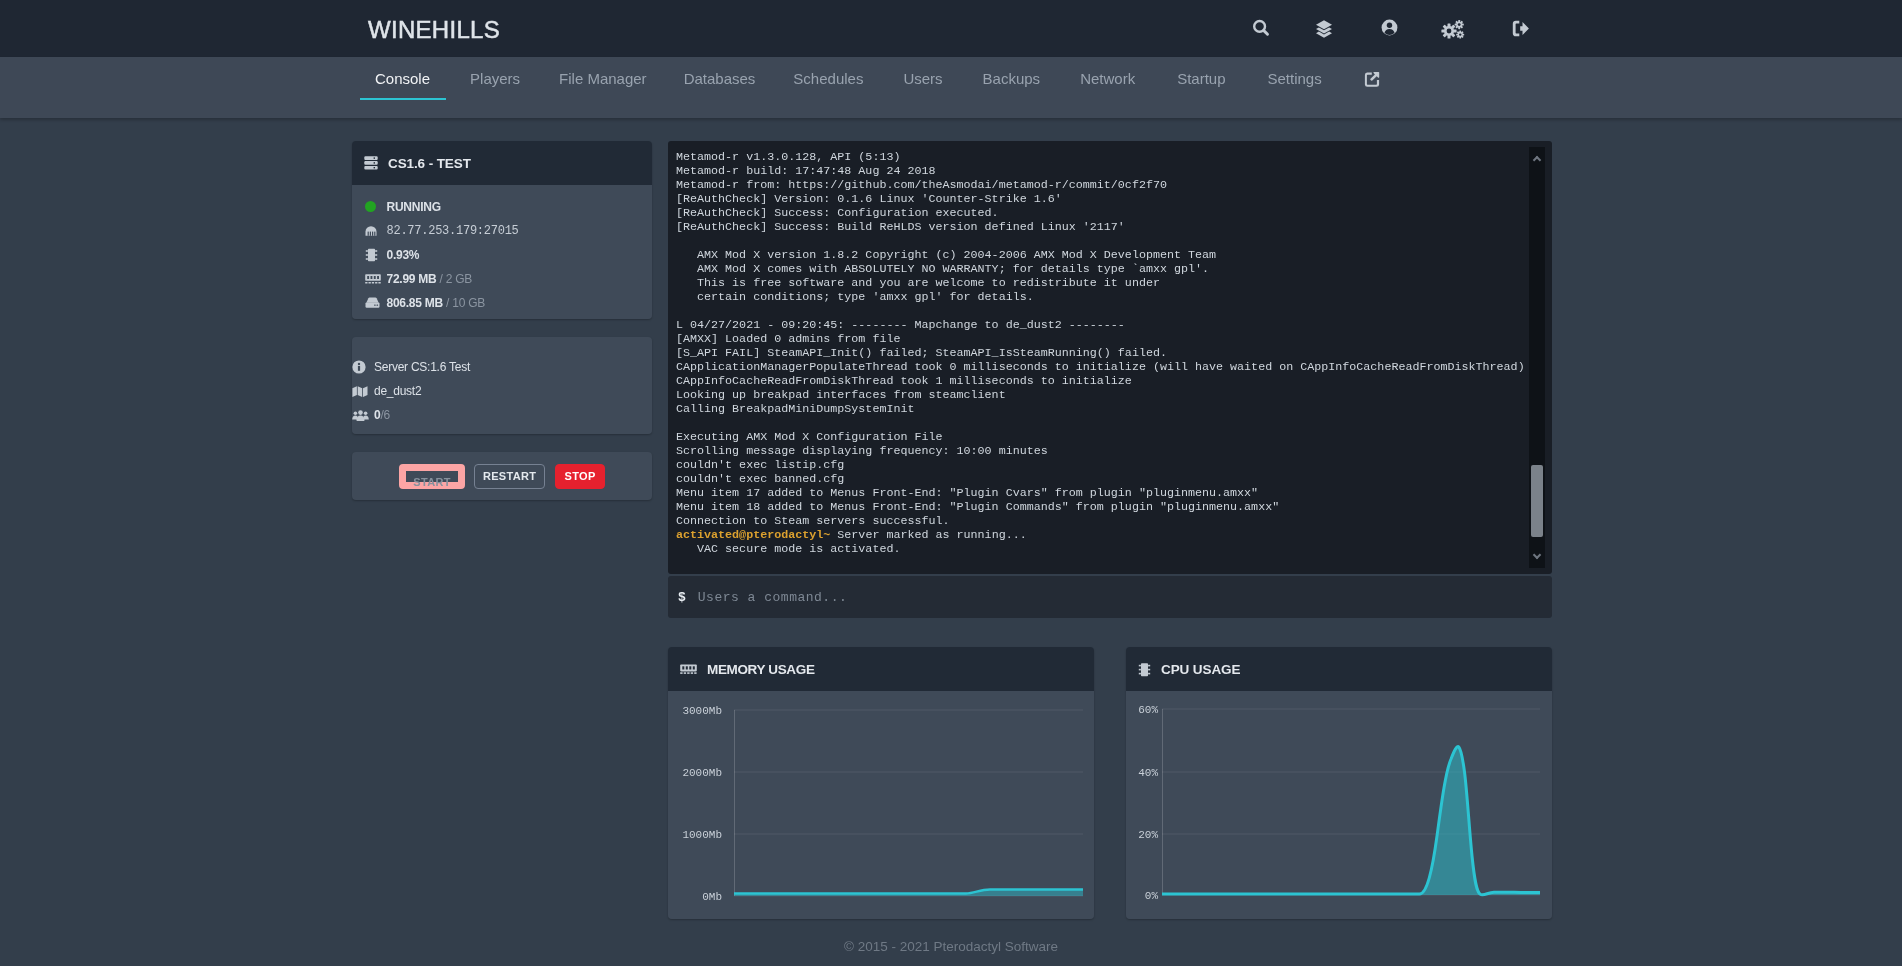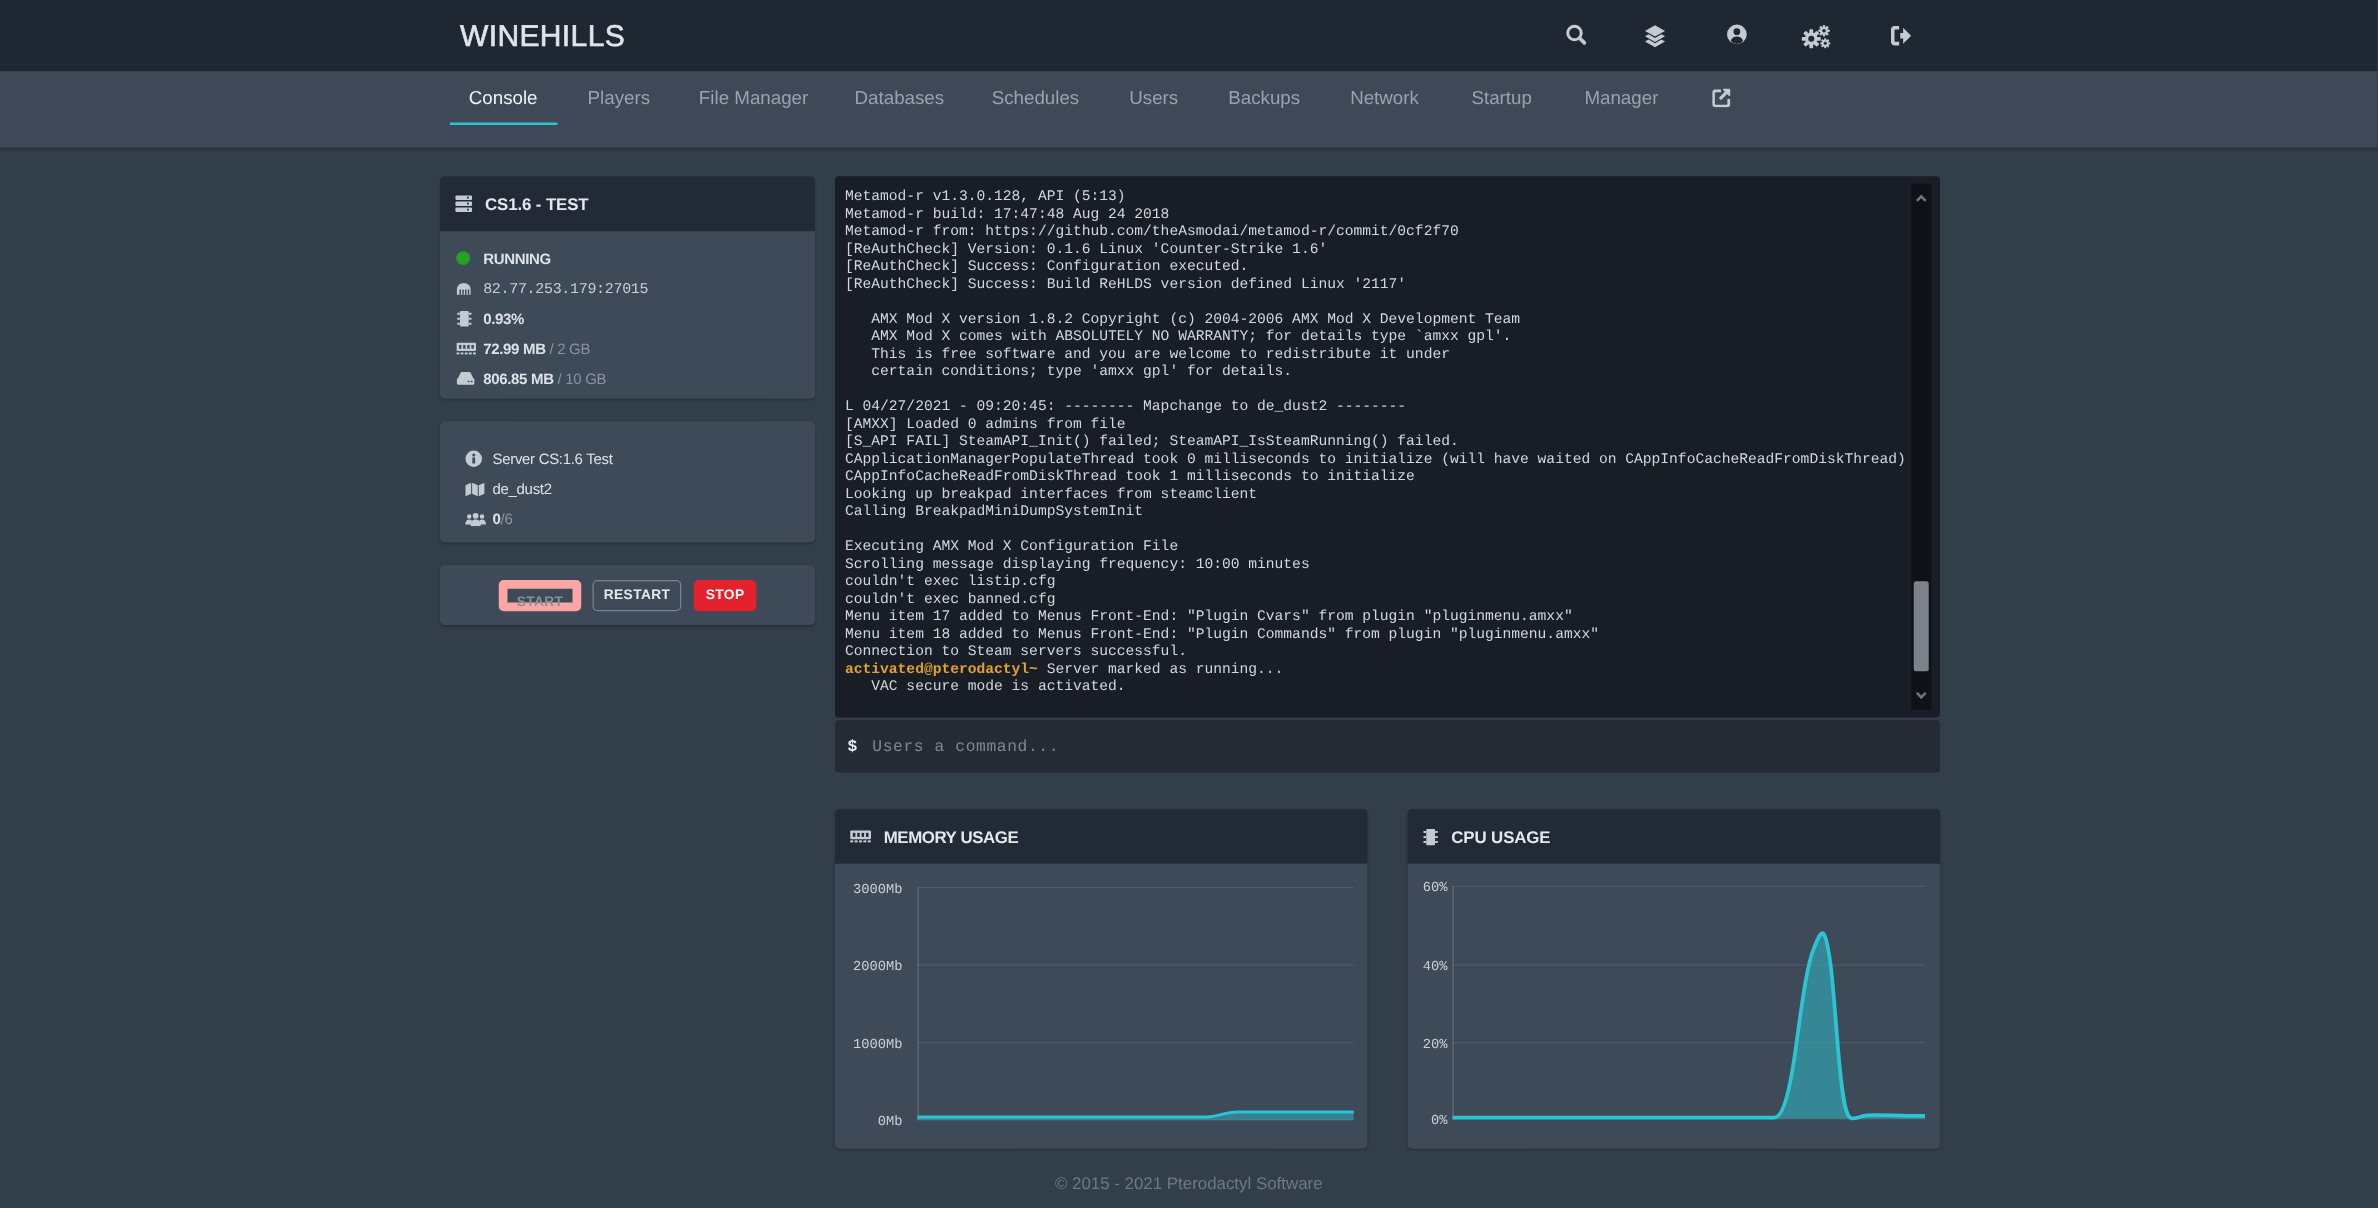--- a/index.html
+++ b/index.html
@@ -54,21 +54,21 @@
   }
   .card-h svg { margin-right:10px; }
   .card-b { background:#3f4a58; }
   .srow { display:flex; align-items:center; height:24px; color:#dde2e8; font-size:12px; font-weight:bold; }
   .srow .ic { width:22px; display:flex; justify-content:flex-start; align-items:center; flex:none; }
   .srow { letter-spacing:-0.25px; }
   .srow .mono { font-family:"Liberation Mono", monospace; font-weight:normal; color:#c6cdd5; font-size:12px; }
   .muted { color:#8b95a1; font-weight:normal; }
   .dot { width:11px; height:11px; border-radius:50%; background:#22a322; }
   .card1-b { padding:9.5px 12px 0 12.5px; height:134px; }
-  .card2-b { padding:18px 12px 0 20px; height:97px; }
+  .card2-b { padding:18px 12px 0 0; height:97px; }
   .rowinfo { font-weight:normal; color:#dde2e8; }
   .btncard { background:#3f4a58; height:48px; border-radius:4px; display:flex; align-items:center; justify-content:center; box-shadow:0 1px 2px rgba(0,0,0,0.25); }
   .btn {
     font-family:"Liberation Sans", sans-serif;
     height:25px; border-radius:4px; font-size:11px; font-weight:bold;
     letter-spacing:0.3px; padding:0 9px; line-height:23px;
   }
   .btn-start { background:transparent; border:7px solid #fca5a5; color:#87919d; margin-right:9px; padding:0 7.5px; }
   .btn-restart { background:transparent; border:1px solid #768192; color:#e4e9ee; margin-right:10px; padding:0 7.8px; }
   .btn-stop { background:#e6212e; border:1px solid #e6212e; color:#fff; padding:0 8.6px; }
@@ -168,21 +168,21 @@
   <div class="tabs">
     <a class="tab active">Console</a>
     <a class="tab">Players</a>
     <a class="tab">File Manager</a>
     <a class="tab">Databases</a>
     <a class="tab">Schedules</a>
     <a class="tab">Users</a>
     <a class="tab">Backups</a>
     <a class="tab">Network</a>
     <a class="tab">Startup</a>
-    <a class="tab">Manager</a>
+    <a class="tab">Settings</a>
     <a class="tab ext"><svg width="16" height="16" viewBox="0 0 16 16">
           <path d="M12.9 9.1 v4 a0.6 0.6 0 0 1 -0.6 0.6 H3.5 a0.6 0.6 0 0 1 -0.6 -0.6 V4.3 a0.6 0.6 0 0 1 0.6 -0.6 h4.3 V1.5 H3.1 A2.4 2.4 0 0 0 0.9 4 v9.4 a2.4 2.4 0 0 0 2.4 2.4 h9.4 a2.4 2.4 0 0 0 2.4 -2.4 V9.1 z" fill="#c3cad2"></path>
           <path d="M10 0.9 h4.5 a0.7 0.7 0 0 1 0.7 0.7 V6 a0.7 0.7 0 0 1 -1.2 0.5 L12.7 5.2 8.3 9.6 a0.8 0.8 0 0 1 -1.1 0 L6.5 8.9 a0.8 0.8 0 0 1 0 -1.1 L10.9 3.4 9.6 2.1 A0.7 0.7 0 0 1 10 0.9 z" fill="#c3cad2"></path>
         </svg></a>
   </div>
 </div>
 
 <div class="sidebar">
   <div class="card">
     <div class="card-h"><svg width="14" height="14" viewBox="0 0 14 14">

